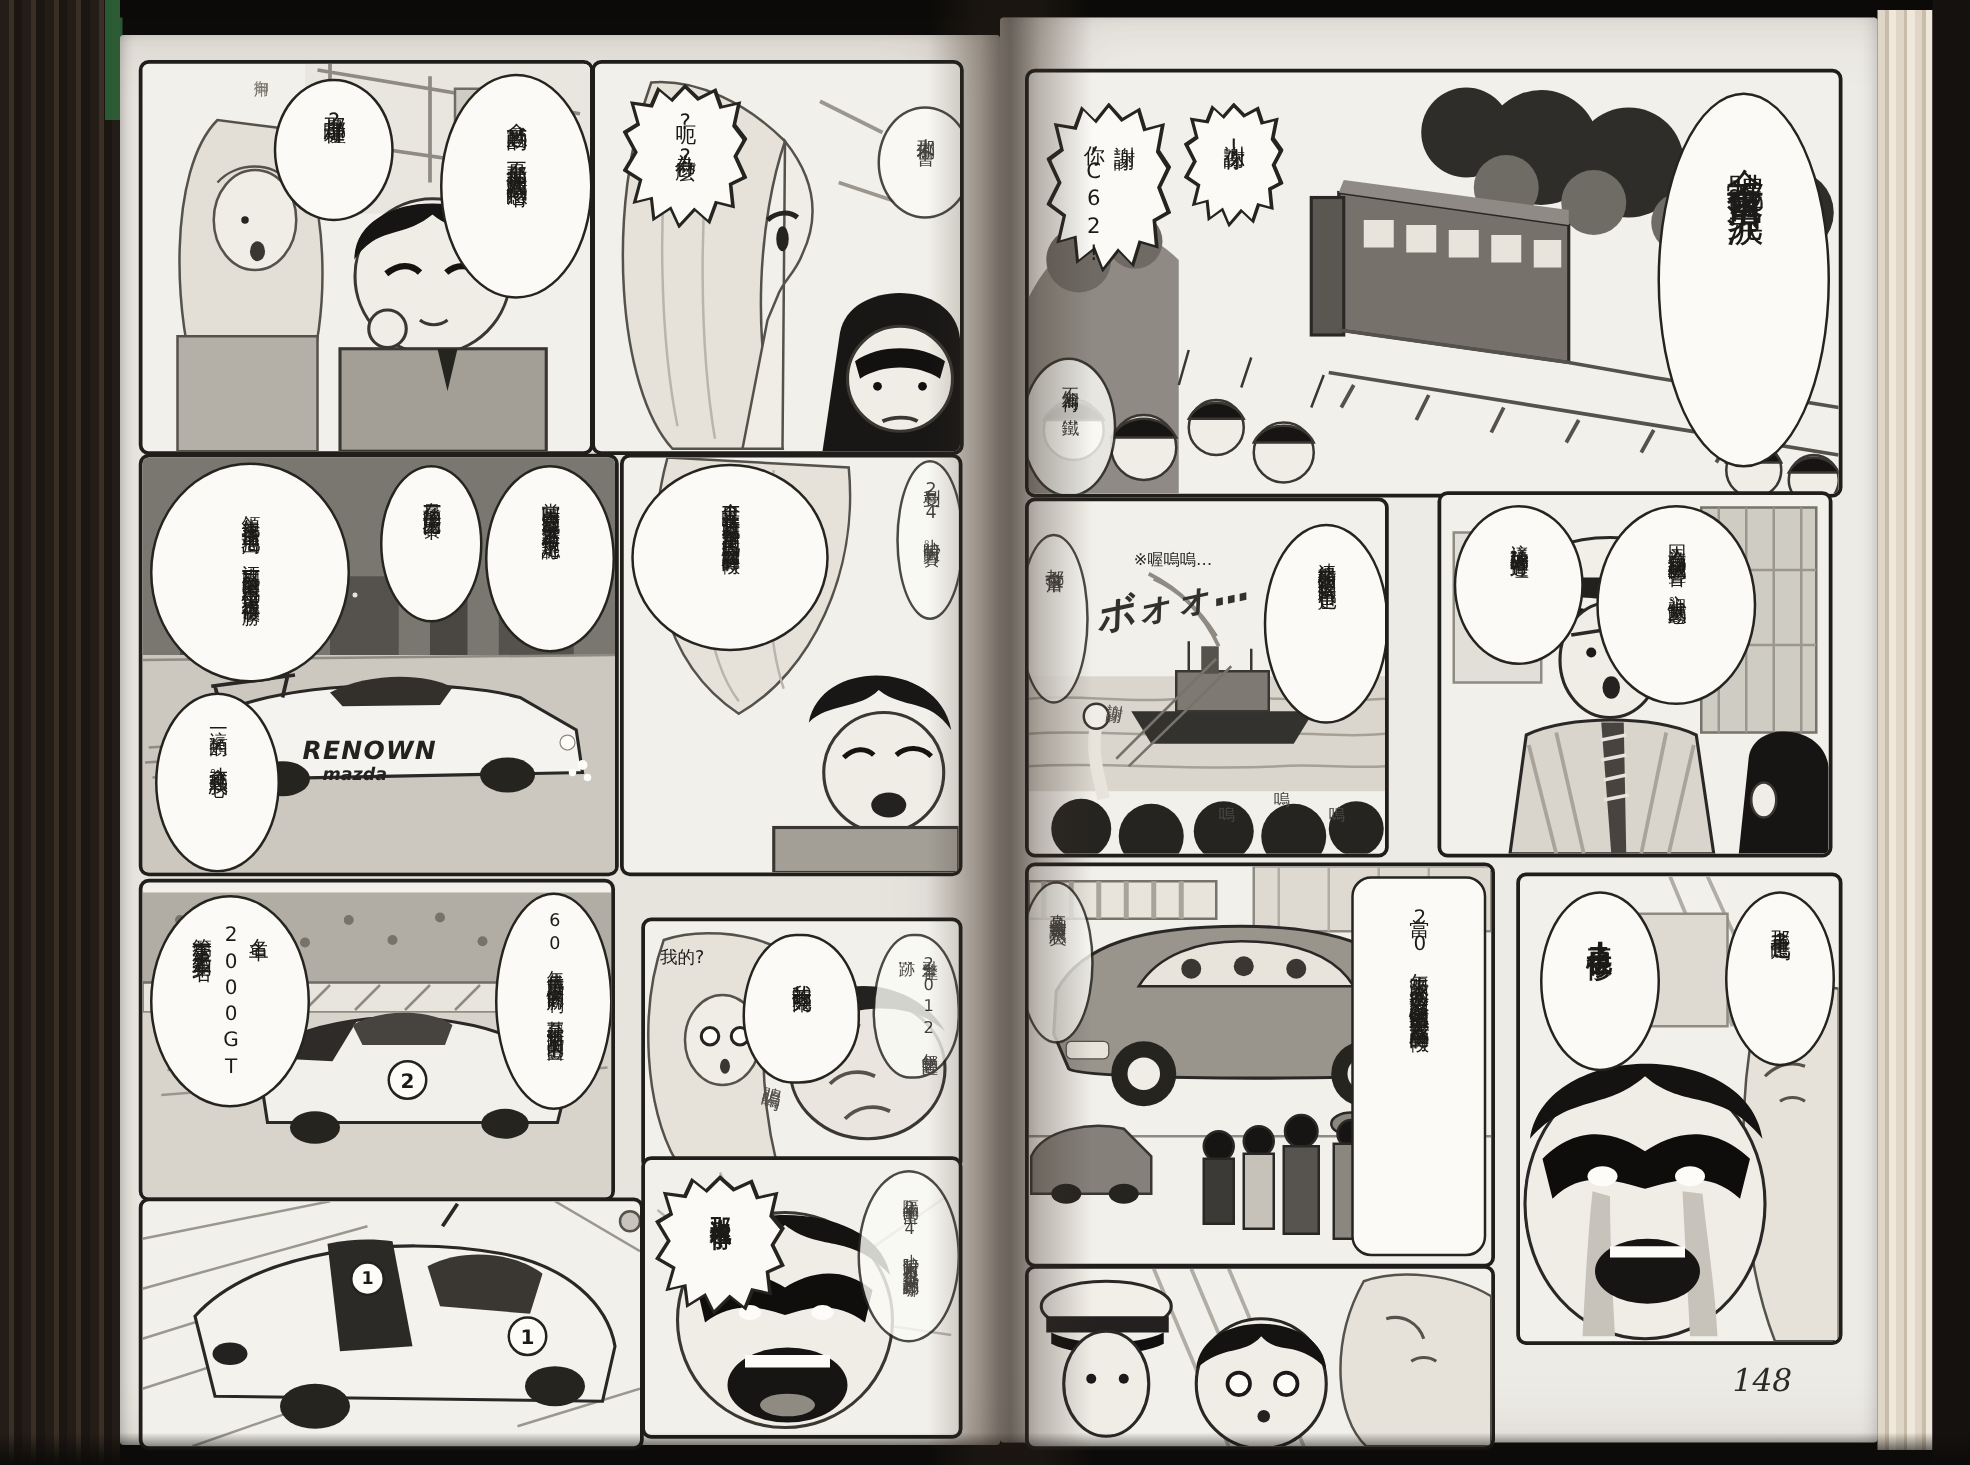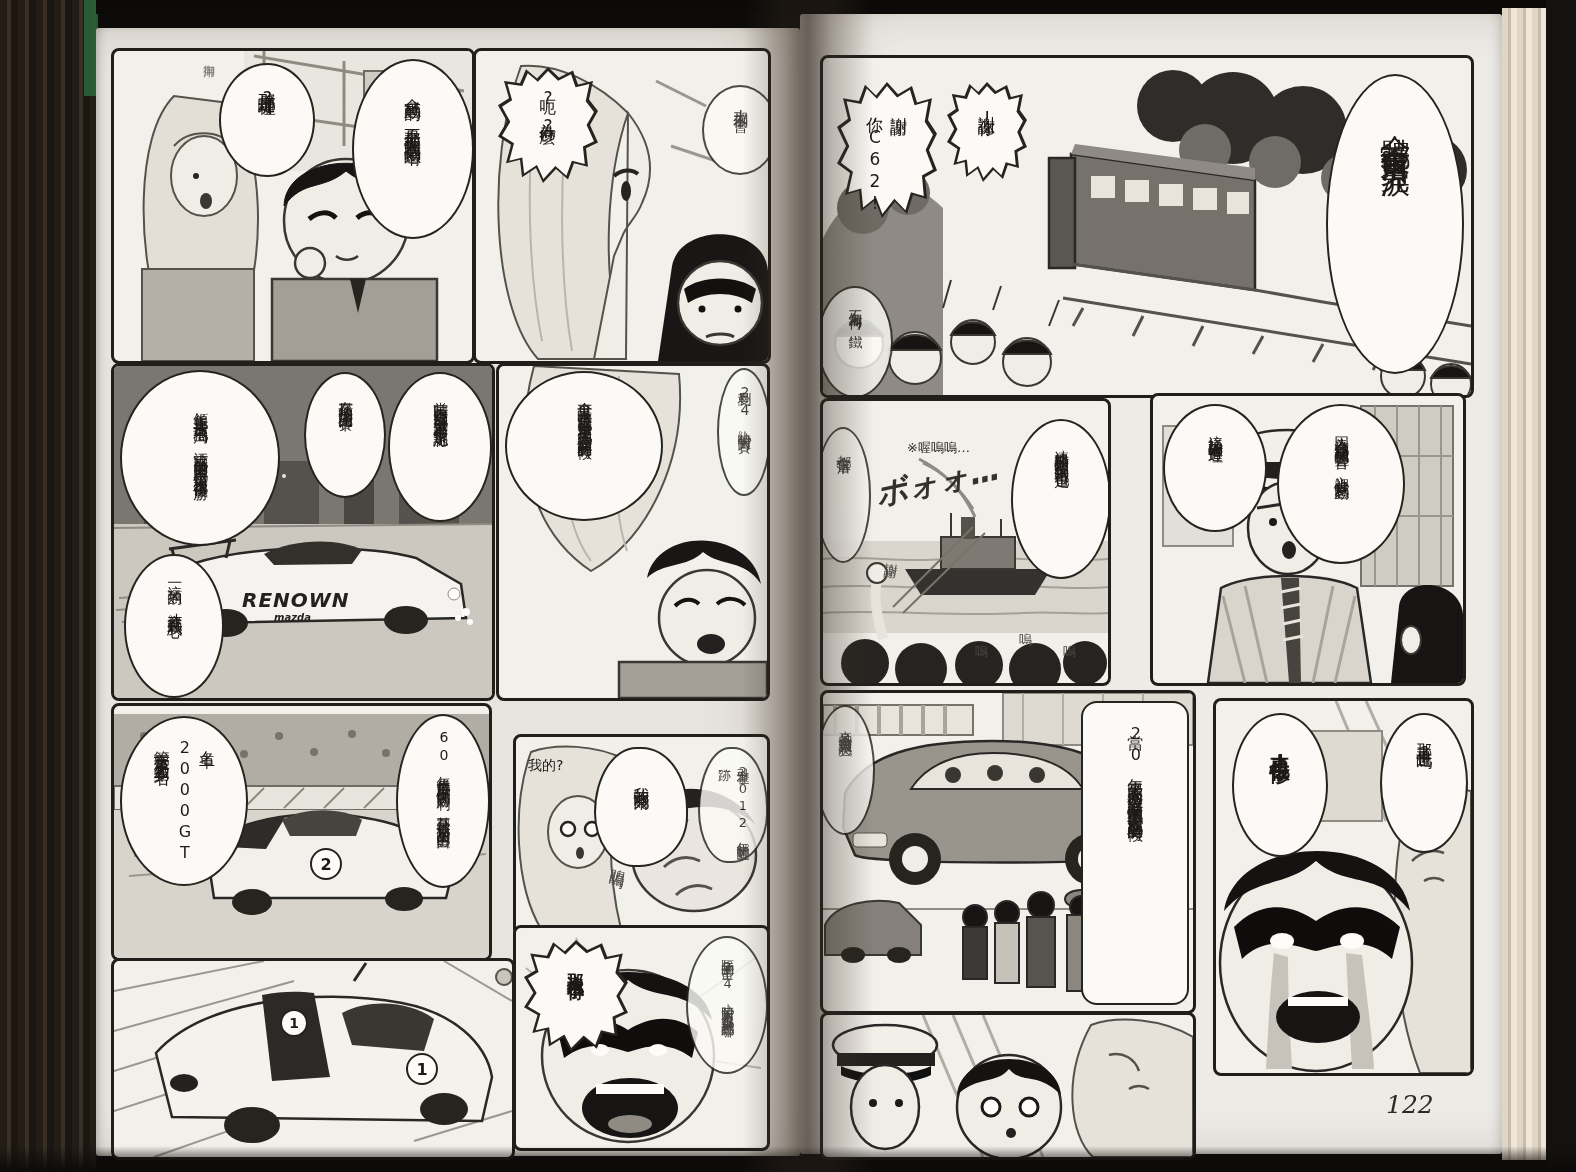--- a/index.html
+++ b/index.html
@@ -135,21 +135,21 @@
         <path d="M55,183 L122,174 M62,198 L58,183 M112,192 L116,175" stroke="#2a2826" stroke-width="3" fill="none"></path>
         <ellipse cx="112" cy="257" rx="22" ry="14" fill="#26241f"></ellipse>
           <ellipse cx="292" cy="254" rx="22" ry="14" fill="#26241f"></ellipse>
         <circle cx="340" cy="228" r="6" fill="#fdfcf9" stroke="#8f8b83"></circle>
         <circle cx="352" cy="246" r="4" fill="#fdfcf9"></circle>
           <circle cx="344" cy="252" r="3" fill="#fdfcf9"></circle>
           <circle cx="356" cy="256" r="3" fill="#fdfcf9"></circle>
         <path d="M5,232 L36,230 M2,244 L34,242 M8,256 L38,254" stroke="#8f8b83" stroke-width="2"></path>
       </svg>
       <div class="decal" style="left:128px;top:222px;font-size:20px;letter-spacing:1px;">RENOWN</div>
-      <div class="decal" style="left:160px;top:246px;font-size:10px;">mazda</div>
+      <div class="decal" style="left:144px;top:246px;font-size:14px;">mazda</div>
       <div class="oval" style="left:274px;top:6px;width:100px;height:146px;">
         <div class="vtext" style="font-size:15px;height:114px;">當時因為汪克爾引擎逐漸不被規定認可,</div>
       </div>
       <div class="oval" style="left:190px;top:6px;width:78px;height:122px;">
         <div class="vtext" style="font-size:15px;height:92px;">在最後的一場比賽中…</div>
       </div>
       <div class="oval" style="left:6px;top:4px;width:156px;height:172px;">
         <div class="vtext" style="font-size:15px;height:116px;">領先車接二連三地出局…汪克爾引擎的日本馬自達第一次獲得優勝。</div>
       </div>
       <div class="oval" style="left:10px;top:188px;width:96px;height:140px;">
@@ -481,20 +481,20 @@
         <rect x="72" y="296" width="60" height="9" fill="#fdfcf9"></rect>
       </svg>
       <div class="oval" style="left:164px;top:12px;width:84px;height:136px;">
         <div class="vtext" style="font-size:16px;height:104px;">那車子也是嗎?</div>
       </div>
       <div class="oval" style="left:16px;top:12px;width:92px;height:140px;">
         <div class="vtext" style="font-size:20px;font-weight:bold;height:92px;">車子也很慘!</div>
       </div>
     </div>
 
-    <div class="pageno" style="left:586px;top:1076px;">122</div>
+    <div class="pageno" style="left:586px;top:1076px;">148</div>
   </div>
 
   <div class="right-edges"></div>
   <div class="right-dark"></div>
   <div class="gutter"></div>
   <div class="bottom-shadow"></div>
 </div>
 
 </body></html>

